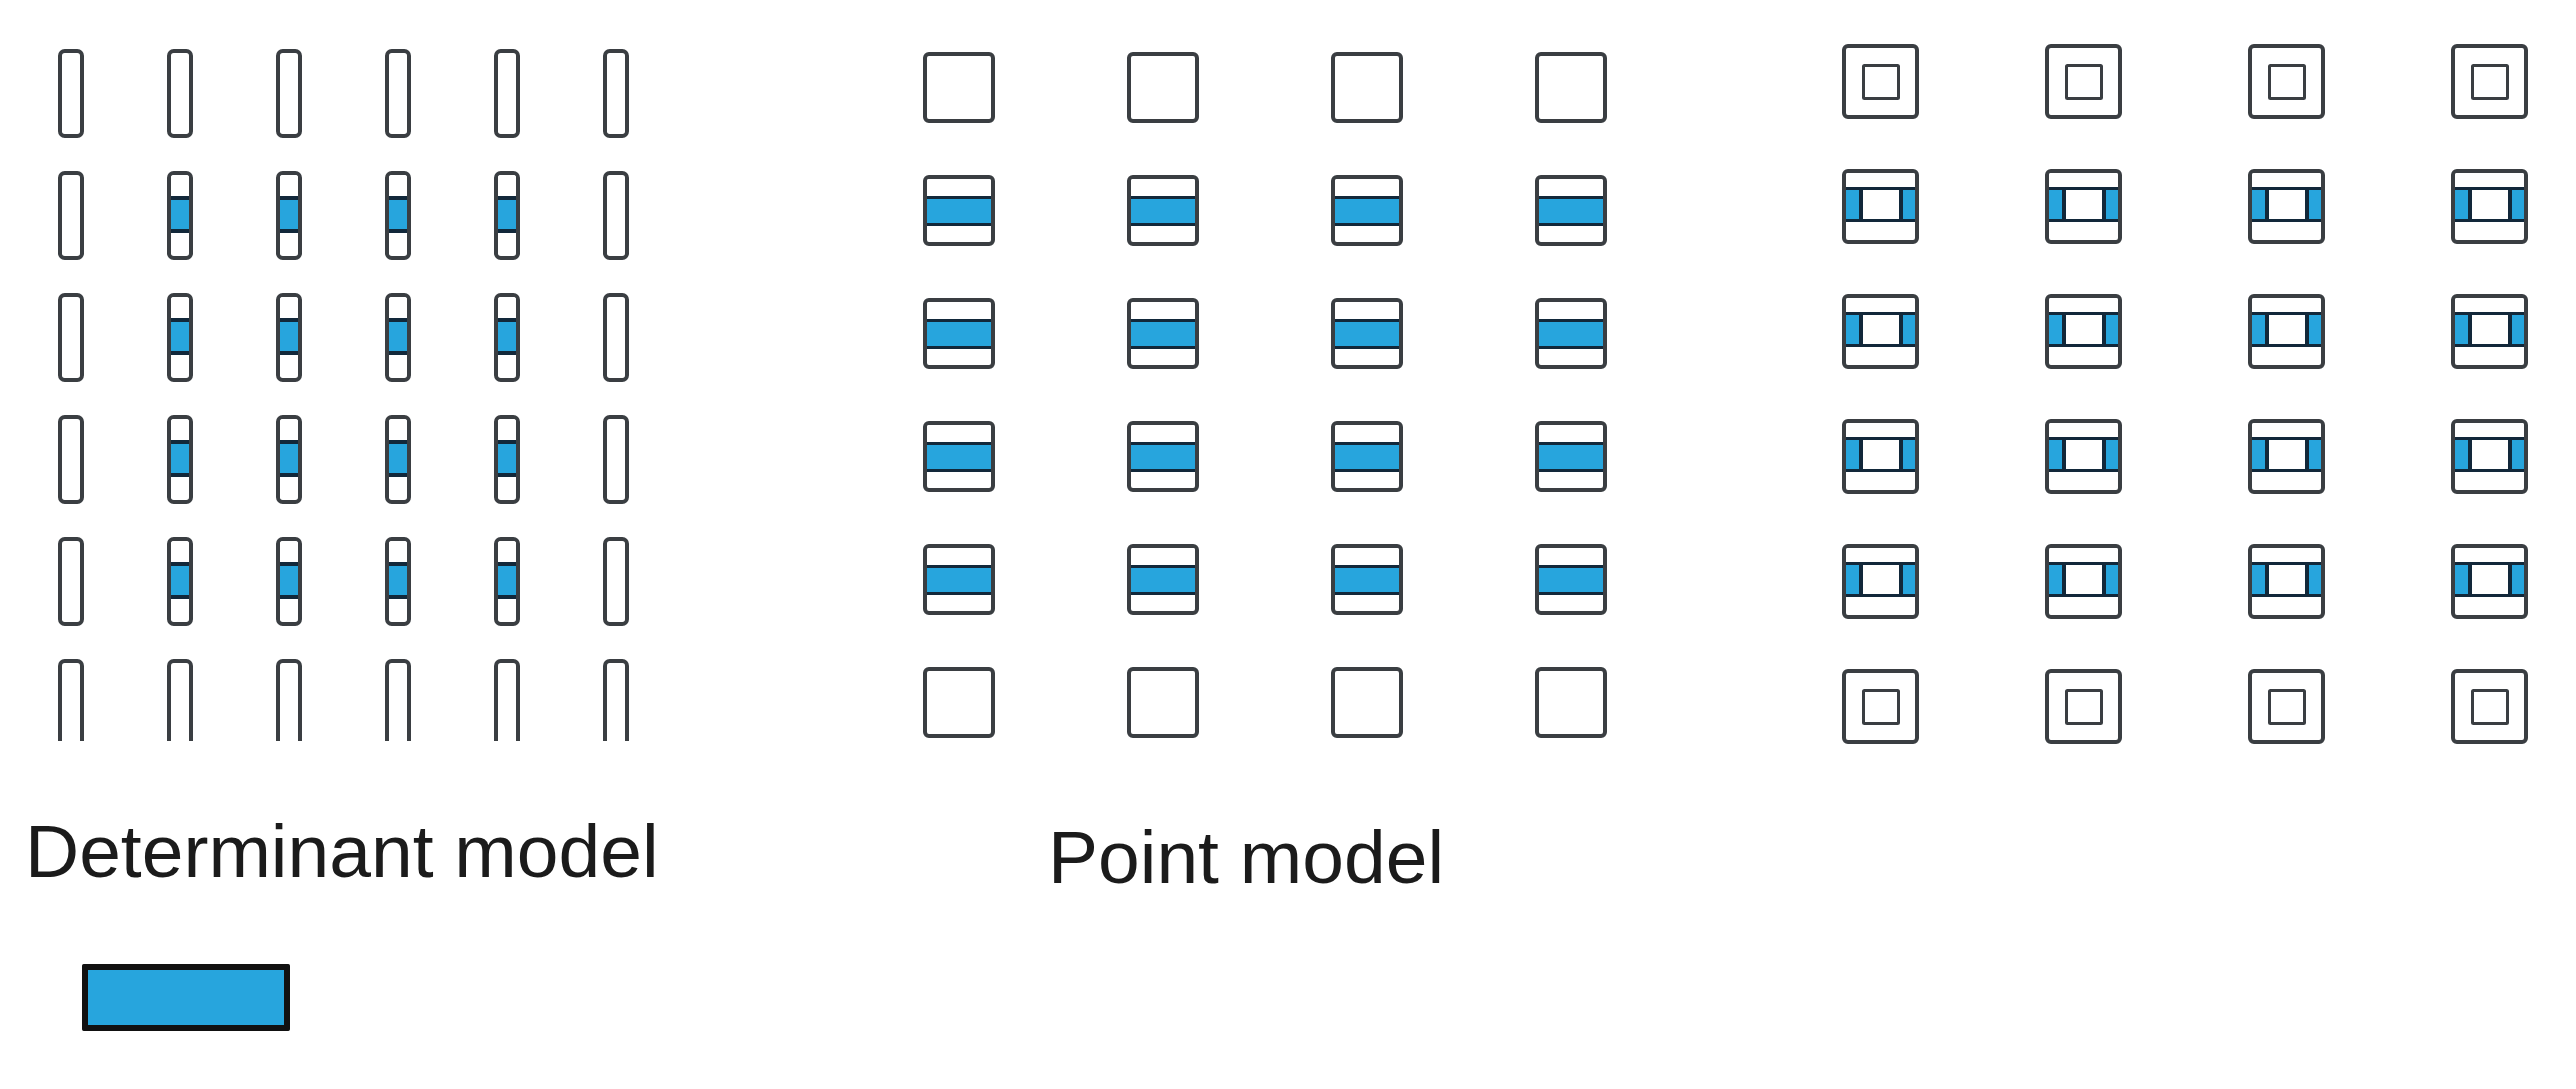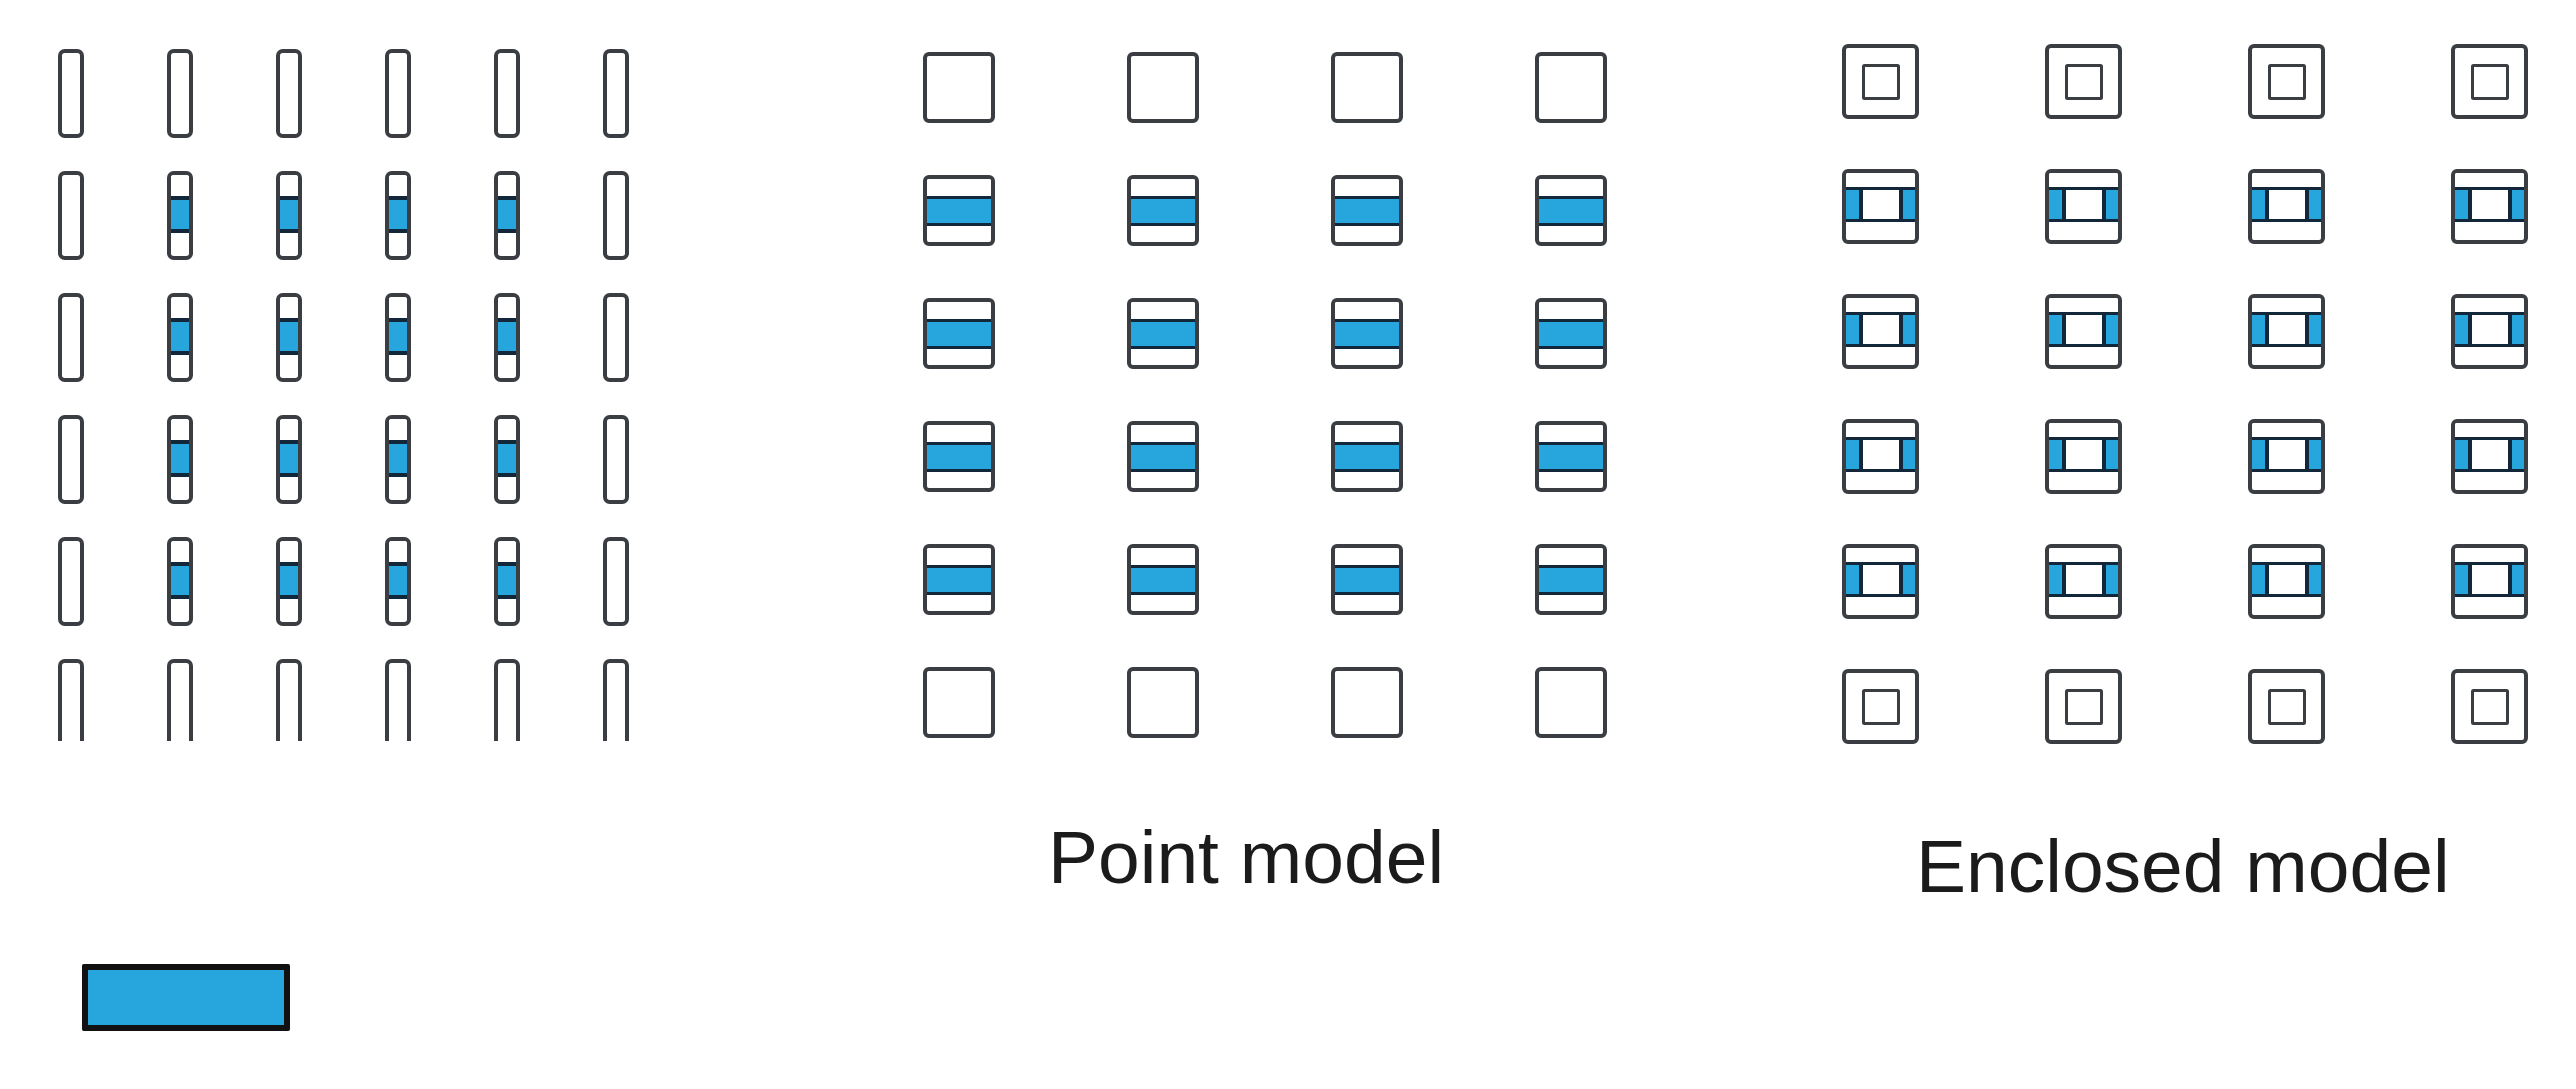--- a/index.html
+++ b/index.html
@@ -397,23 +397,23 @@
         </div>
         <div class="cell plain">
           <div class="inner-sq"></div>
         </div>
         <div class="cell plain">
           <div class="inner-sq"></div>
         </div>
       </div>
   </section>
 
+  <div class="model-label" style="left:25px;top:810px;">Determinant model</div>
 
   <div class="model-label" style="left:1048px;top:816px;">Point model</div>
 
-  <div class="model-label" style="left:1916px;top:825px;">Enclosed model</div>
 
   <div class="legend">
     <div class="legend-swatch"></div>
   </div>
 
 </div>
 
 
 </body></html>

